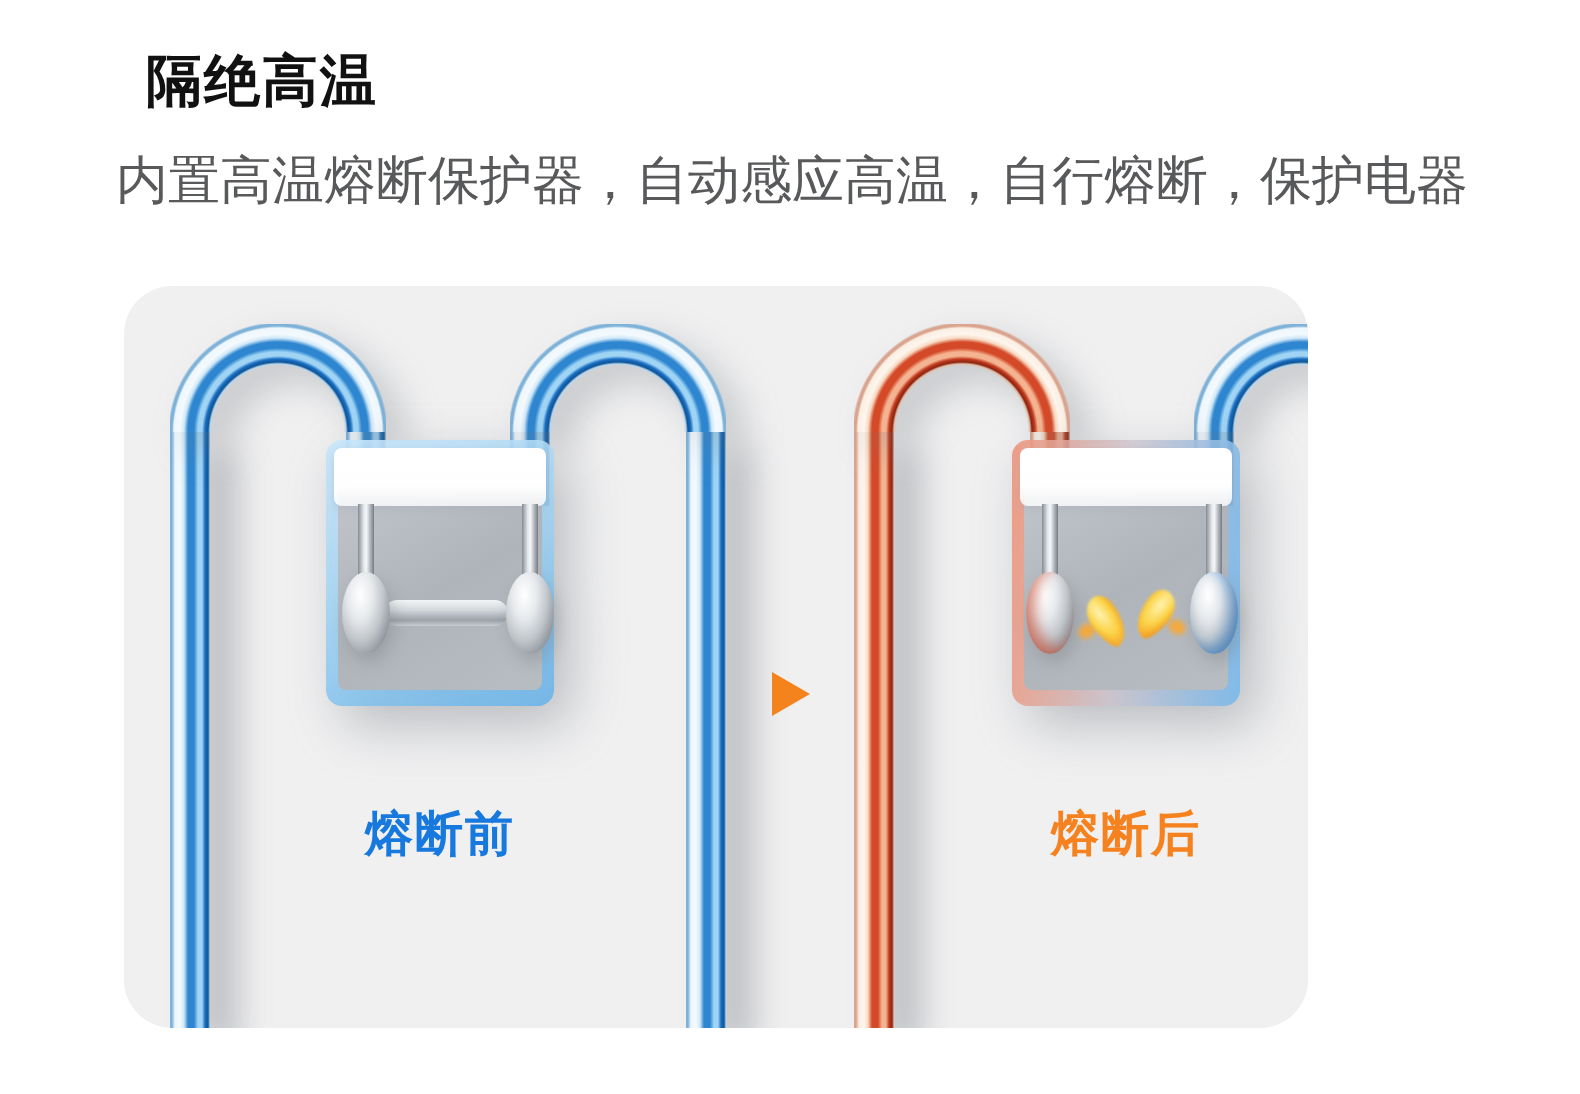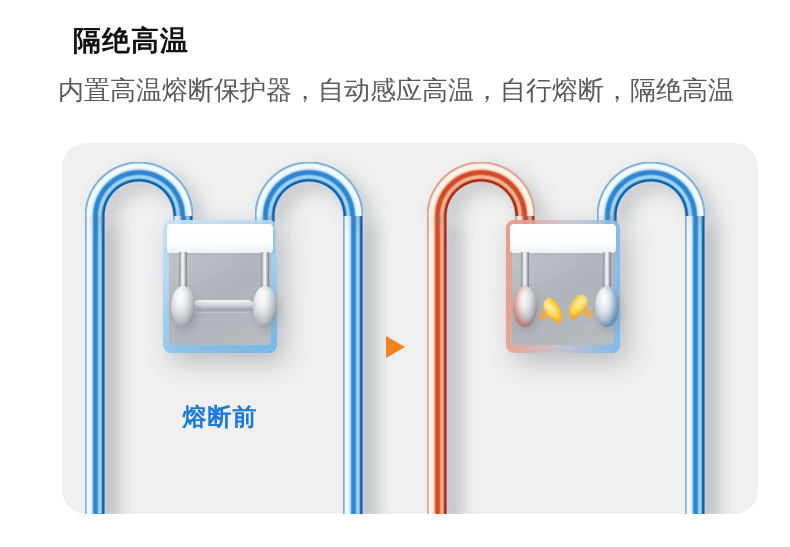--- a/index.html
+++ b/index.html
@@ -9,21 +9,21 @@
   }
   .title{
     position:absolute;left:73px;top:22px;font-size:28px;font-weight:bold;
     color:var(--title,#111);letter-spacing:1px;white-space:nowrap;font-family:Liberation Serif, serif;
   }
   .subtitle{
     position:absolute;left:58px;top:73px;font-size:26px;color:var(--subtitle,#58595b);
     letter-spacing:0;white-space:nowrap;
   }
   .panel{
-    position:absolute;left:62px;top:143px;width:696px;height:371px;border-radius:24px;
+    position:absolute;left:62px;top:143px;width:592px;height:371px;border-radius:24px;
     background:var(--panel-bg,#f0f0f1);overflow:hidden;
   }
   .fig{position:absolute;inset:0;}
   
   .leg{position:absolute;top:72px;width:20px;}
   .leg.tall{height:299px;box-shadow:14px 10px 16px rgba(108,114,122,.38);}
   .leg.short{height:38px;}
   .leg.blue{background:linear-gradient(90deg,
     #7fb2d9 0,#7fb2d9 1px,#eef7fd 2.5px,#f4fafe 5px,#cfe8f8 7px,
     #2e86d0 9px,#2e86d0 12px,#9fd4f5 14px,#9fd4f5 16px,
@@ -81,21 +81,21 @@
   .caption .status{margin-top:6px;font-size:21px;color:var(--status-text,#3f4145);letter-spacing:1px;}
   .tri{position:absolute;left:324px;top:193px;width:0;height:0;
        border-top:11px solid transparent;border-bottom:11px solid transparent;
        border-left:19px solid var(--arrow,#f5831d);}
 </style>
 </head>
 <body>
 
 <div class="page">
   <div class="title">隔绝高温</div>
-  <div class="subtitle">内置高温熔断保护器，自动感应高温，自行熔断，隔绝高温</div>
+  <div class="subtitle">内置高温熔断保护器，自动感应高温，自行熔断，保护电器</div>
 
   <div class="panel">
 
     <div class="fig">
       <div class="leg blue tall" style="left:23px"></div>
       <div class="leg blue short" style="left:111px"></div>
       <div class="arc blue" style="left:23px"></div>
       <div class="leg blue short" style="left:193px"></div>
       <div class="leg blue tall" style="left:281px"></div>
       <div class="arc blue" style="left:193px"></div>
@@ -132,17 +132,18 @@
         <div class="pin" style="left:97px"></div>
         <div class="ball tint-red" style="left:7px"></div>
         <div class="ball tint-blue" style="left:89px"></div>
         <div class="wisp w1"></div>
         <div class="wisp w2"></div>
         <div class="drip d1"></div>
         <div class="drip d2"></div>
       </div>
 
       <div class="caption after" style="left:421px">
+        <div class="main">熔断后</div>
       </div>
     </div>
 
   </div>
 </div>
 
 </body></html>

